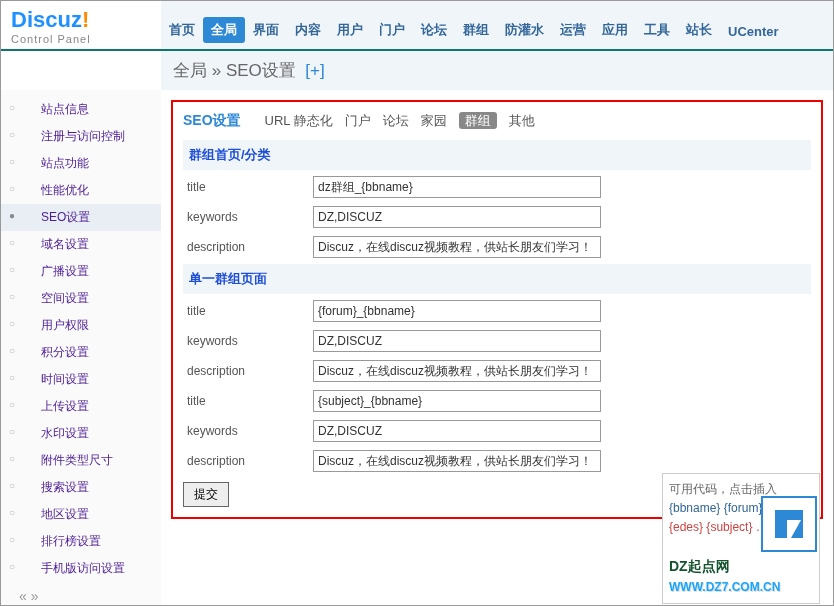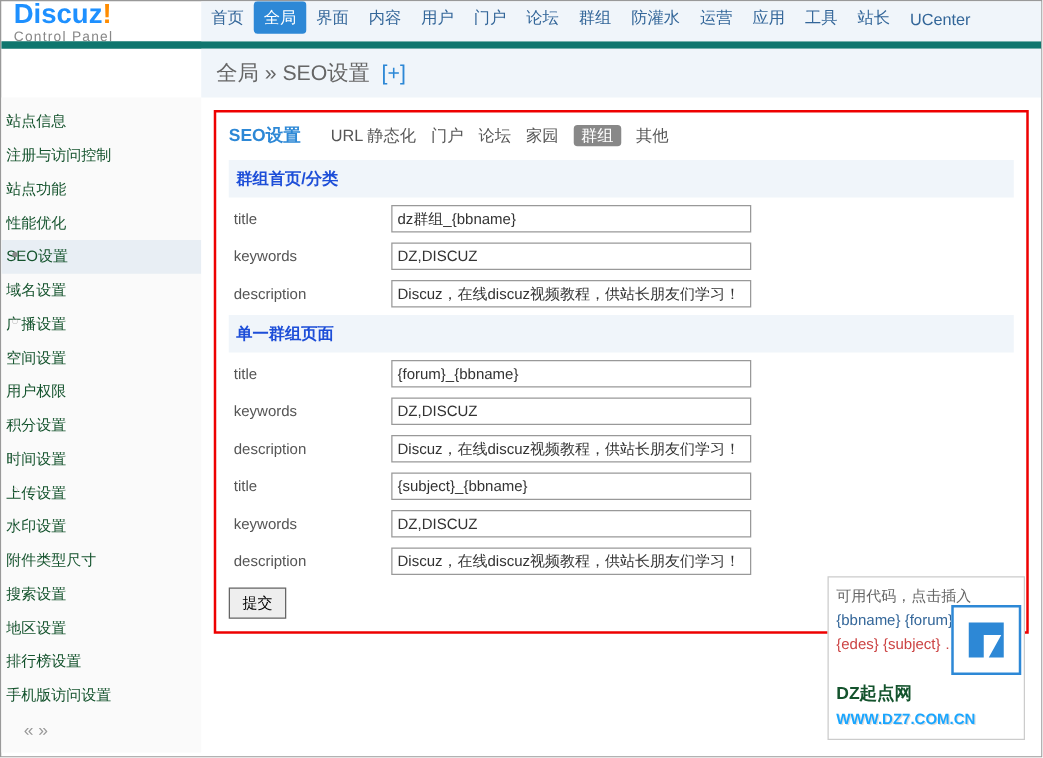--- a/index.html
+++ b/index.html
@@ -1,39 +1,39 @@
 <!DOCTYPE html>
 <html><head>
 <meta charset="utf-8">
 <style>
 * { margin: 0; padding: 0; box-sizing: border-box; }
 body { font-family: "Microsoft YaHei", Arial, sans-serif; font-size: 12px; background: #fff; }
 .container { width: 834px; height: 606px; border: 1px solid #999; position: relative; overflow: hidden; }
 
 
-.header { height: 38px; display: flex; border-bottom: 6px solid #0f766e; align-items: center; }
+.header { height: 50px; display: flex; border-bottom: 2px solid #0f766e; }
 .logo-area { width: 160px; padding: 6px 10px; }
 .logo { font-size: 22px; font-weight: bold; color: #1e90ff; }
 .logo .excl { color: #ff8c00; }
 .logo-sub { font-size: 11px; color: #888; letter-spacing: 1px; }
 .top-nav { flex: 1; display: flex; align-items: flex-end; padding-bottom: 6px; gap: 0; background: #f0f5fa; }
-.top-nav a { padding: 4px 8px; color: #336699; text-decoration: none; font-size: 13px; }
+.top-nav a { padding: 4px 8px; color: #336699; text-decoration: none; font-size: 13px; font-weight: bold; }
 .top-nav a.active { background: #2d88d6; color: #fff; border-radius: 3px; }
 
 
 .breadcrumb-row { margin-left: 160px; padding: 8px 12px; background: #f0f5fa; color: #666; font-size: 17px; }
 .breadcrumb-row .plus { color: #2d88d6; }
 
 
 .body-row { display: flex; height: calc(100% - 80px); }
 
 
 .sidebar { width: 160px; background: #fafafa; padding-top: 6px; overflow: hidden; }
 .sidebar ul { list-style: none; }
-.sidebar li { padding: 5px 0 5px 4px; color: #14532d; cursor: pointer; position: relative; font-size: 12px; }
+.sidebar li { padding: 5px 0 5px 40px; color: #4c1d95; cursor: pointer; position: relative; font-size: 12px; }
 .sidebar li::before { content: "○"; position: absolute; left: 8px; color: #bbb; font-size: 10px; top: 6px; }
 .sidebar li.active { background: #e8eef4; }
 .sidebar li.active::before { content: "●"; color: #888; }
 .sidebar .arrows { padding: 6px 0 6px 18px; color: #999; font-size: 14px; }
 
 
 .main { flex: 1; padding: 10px; position: relative; overflow: hidden; }
 .redbox { border: 2px solid #e00; padding: 4px 10px 10px 10px; }
 
 

